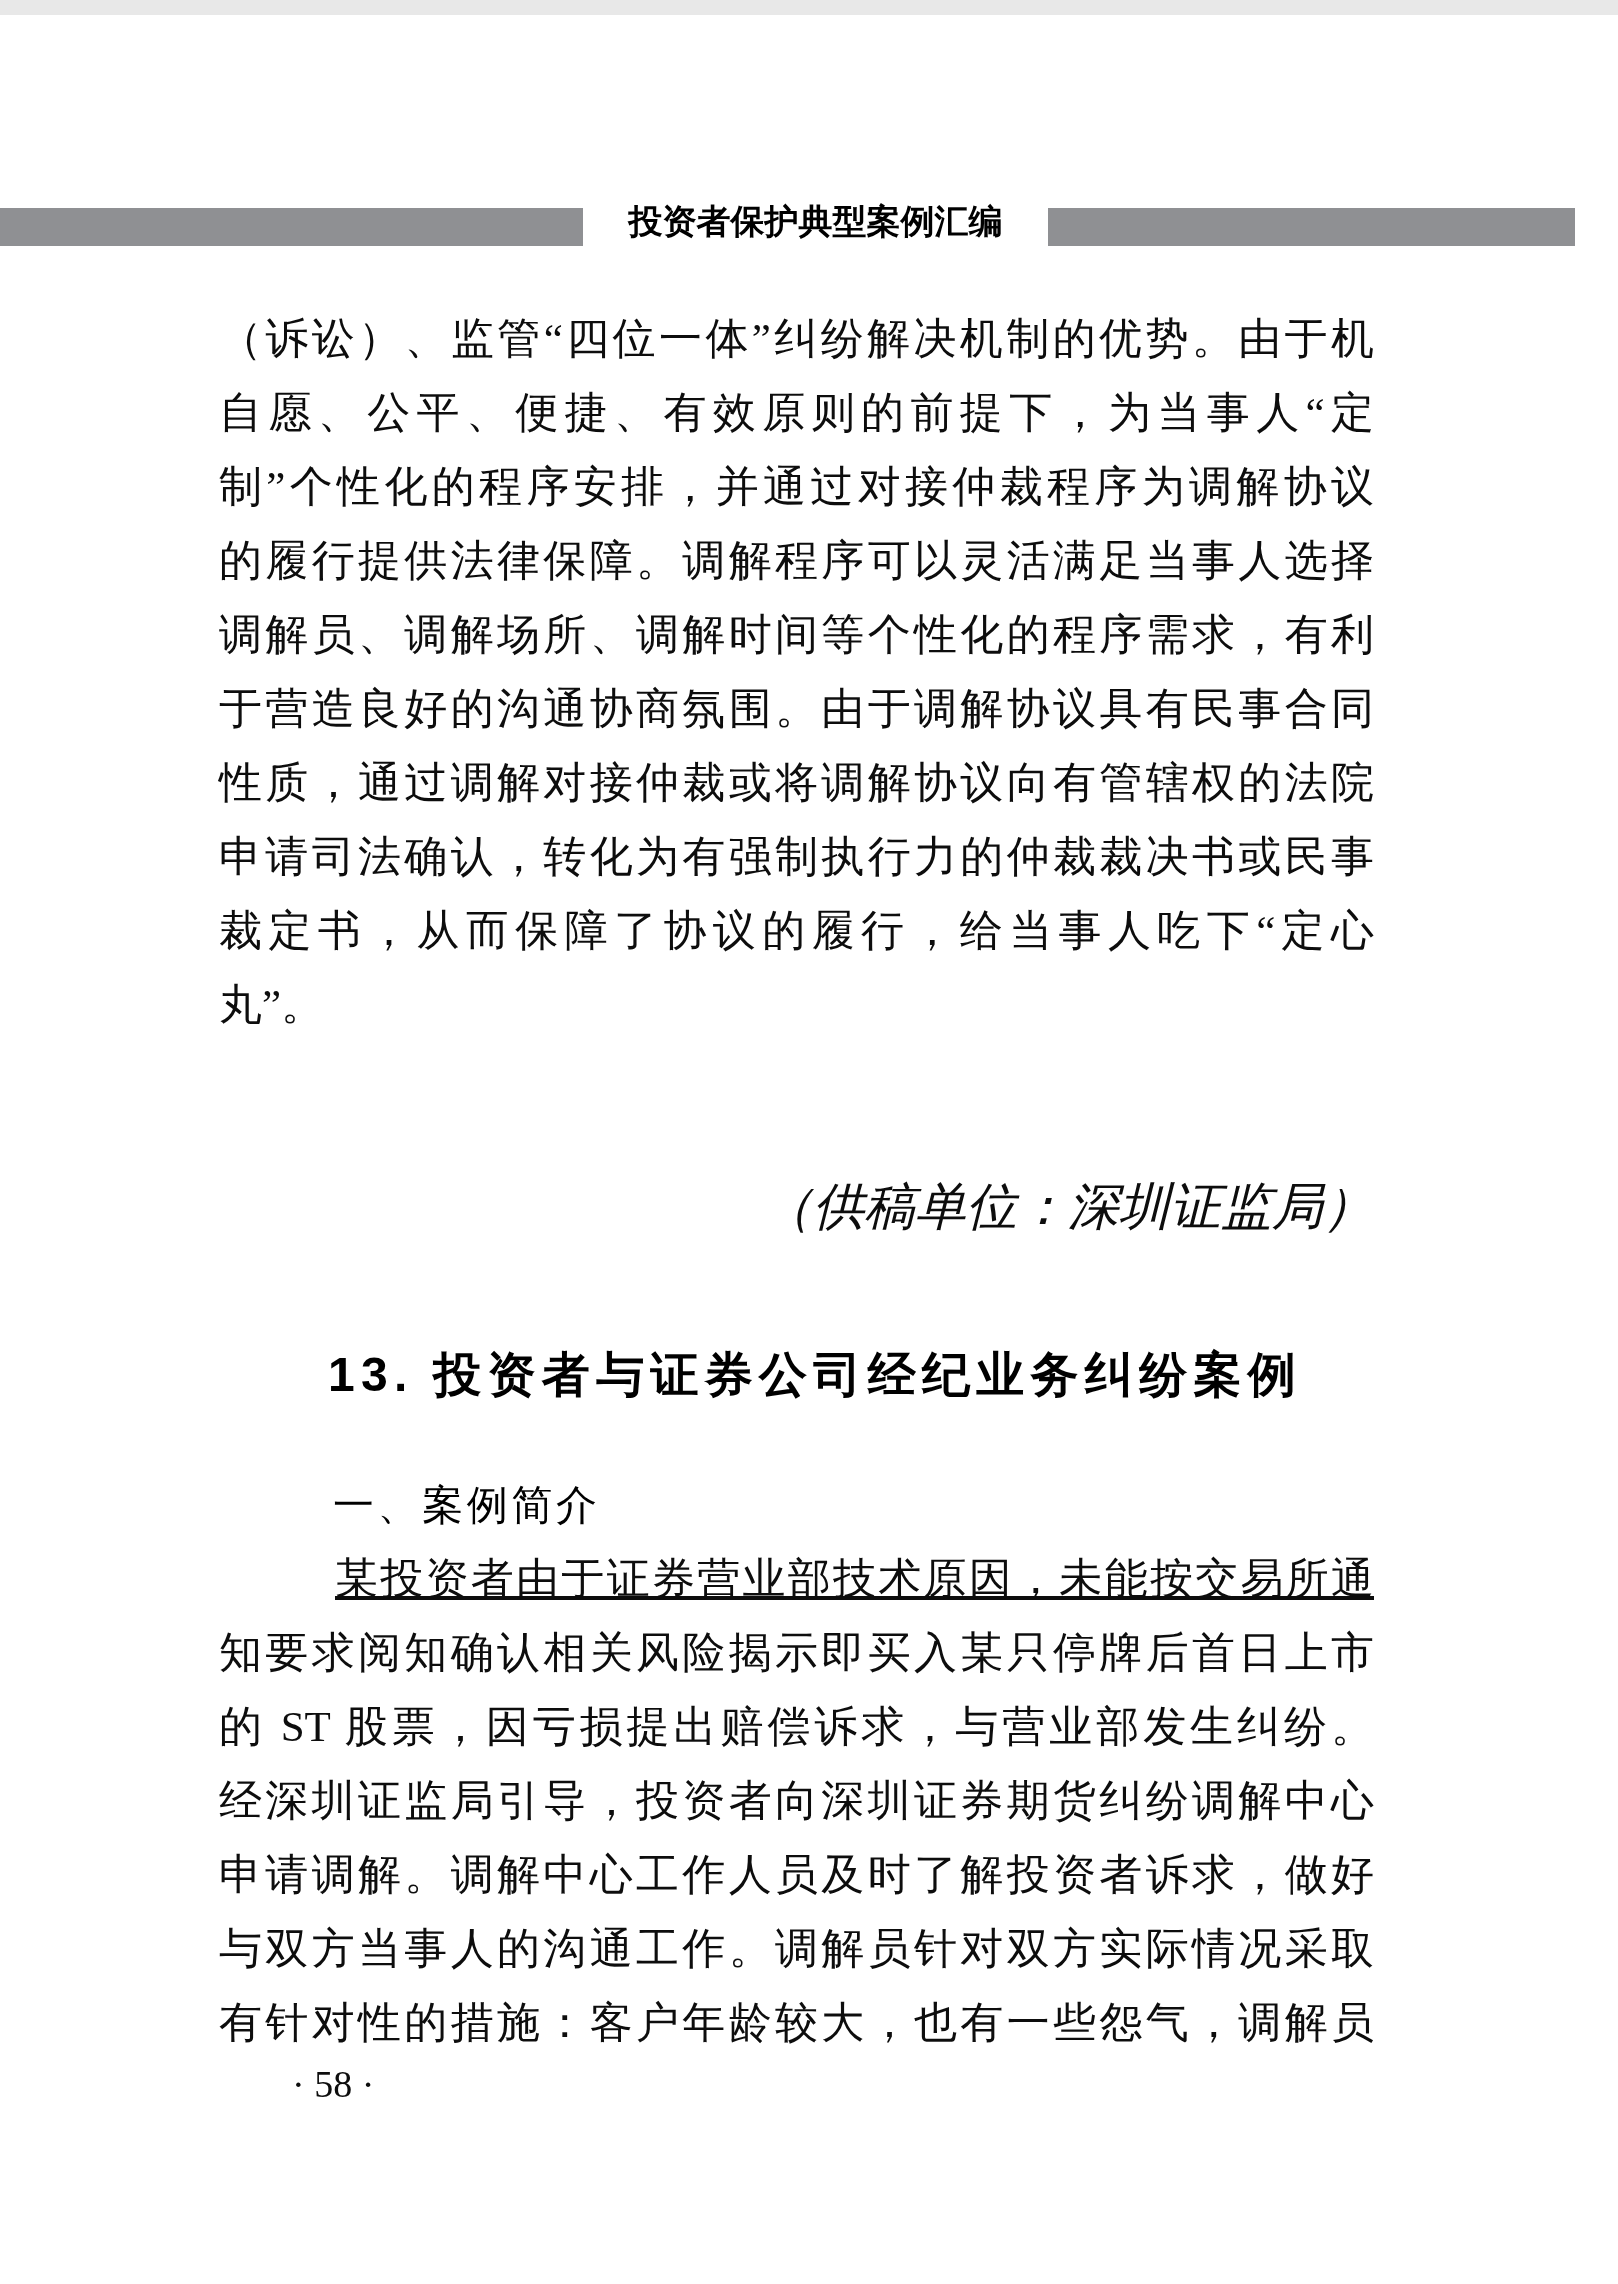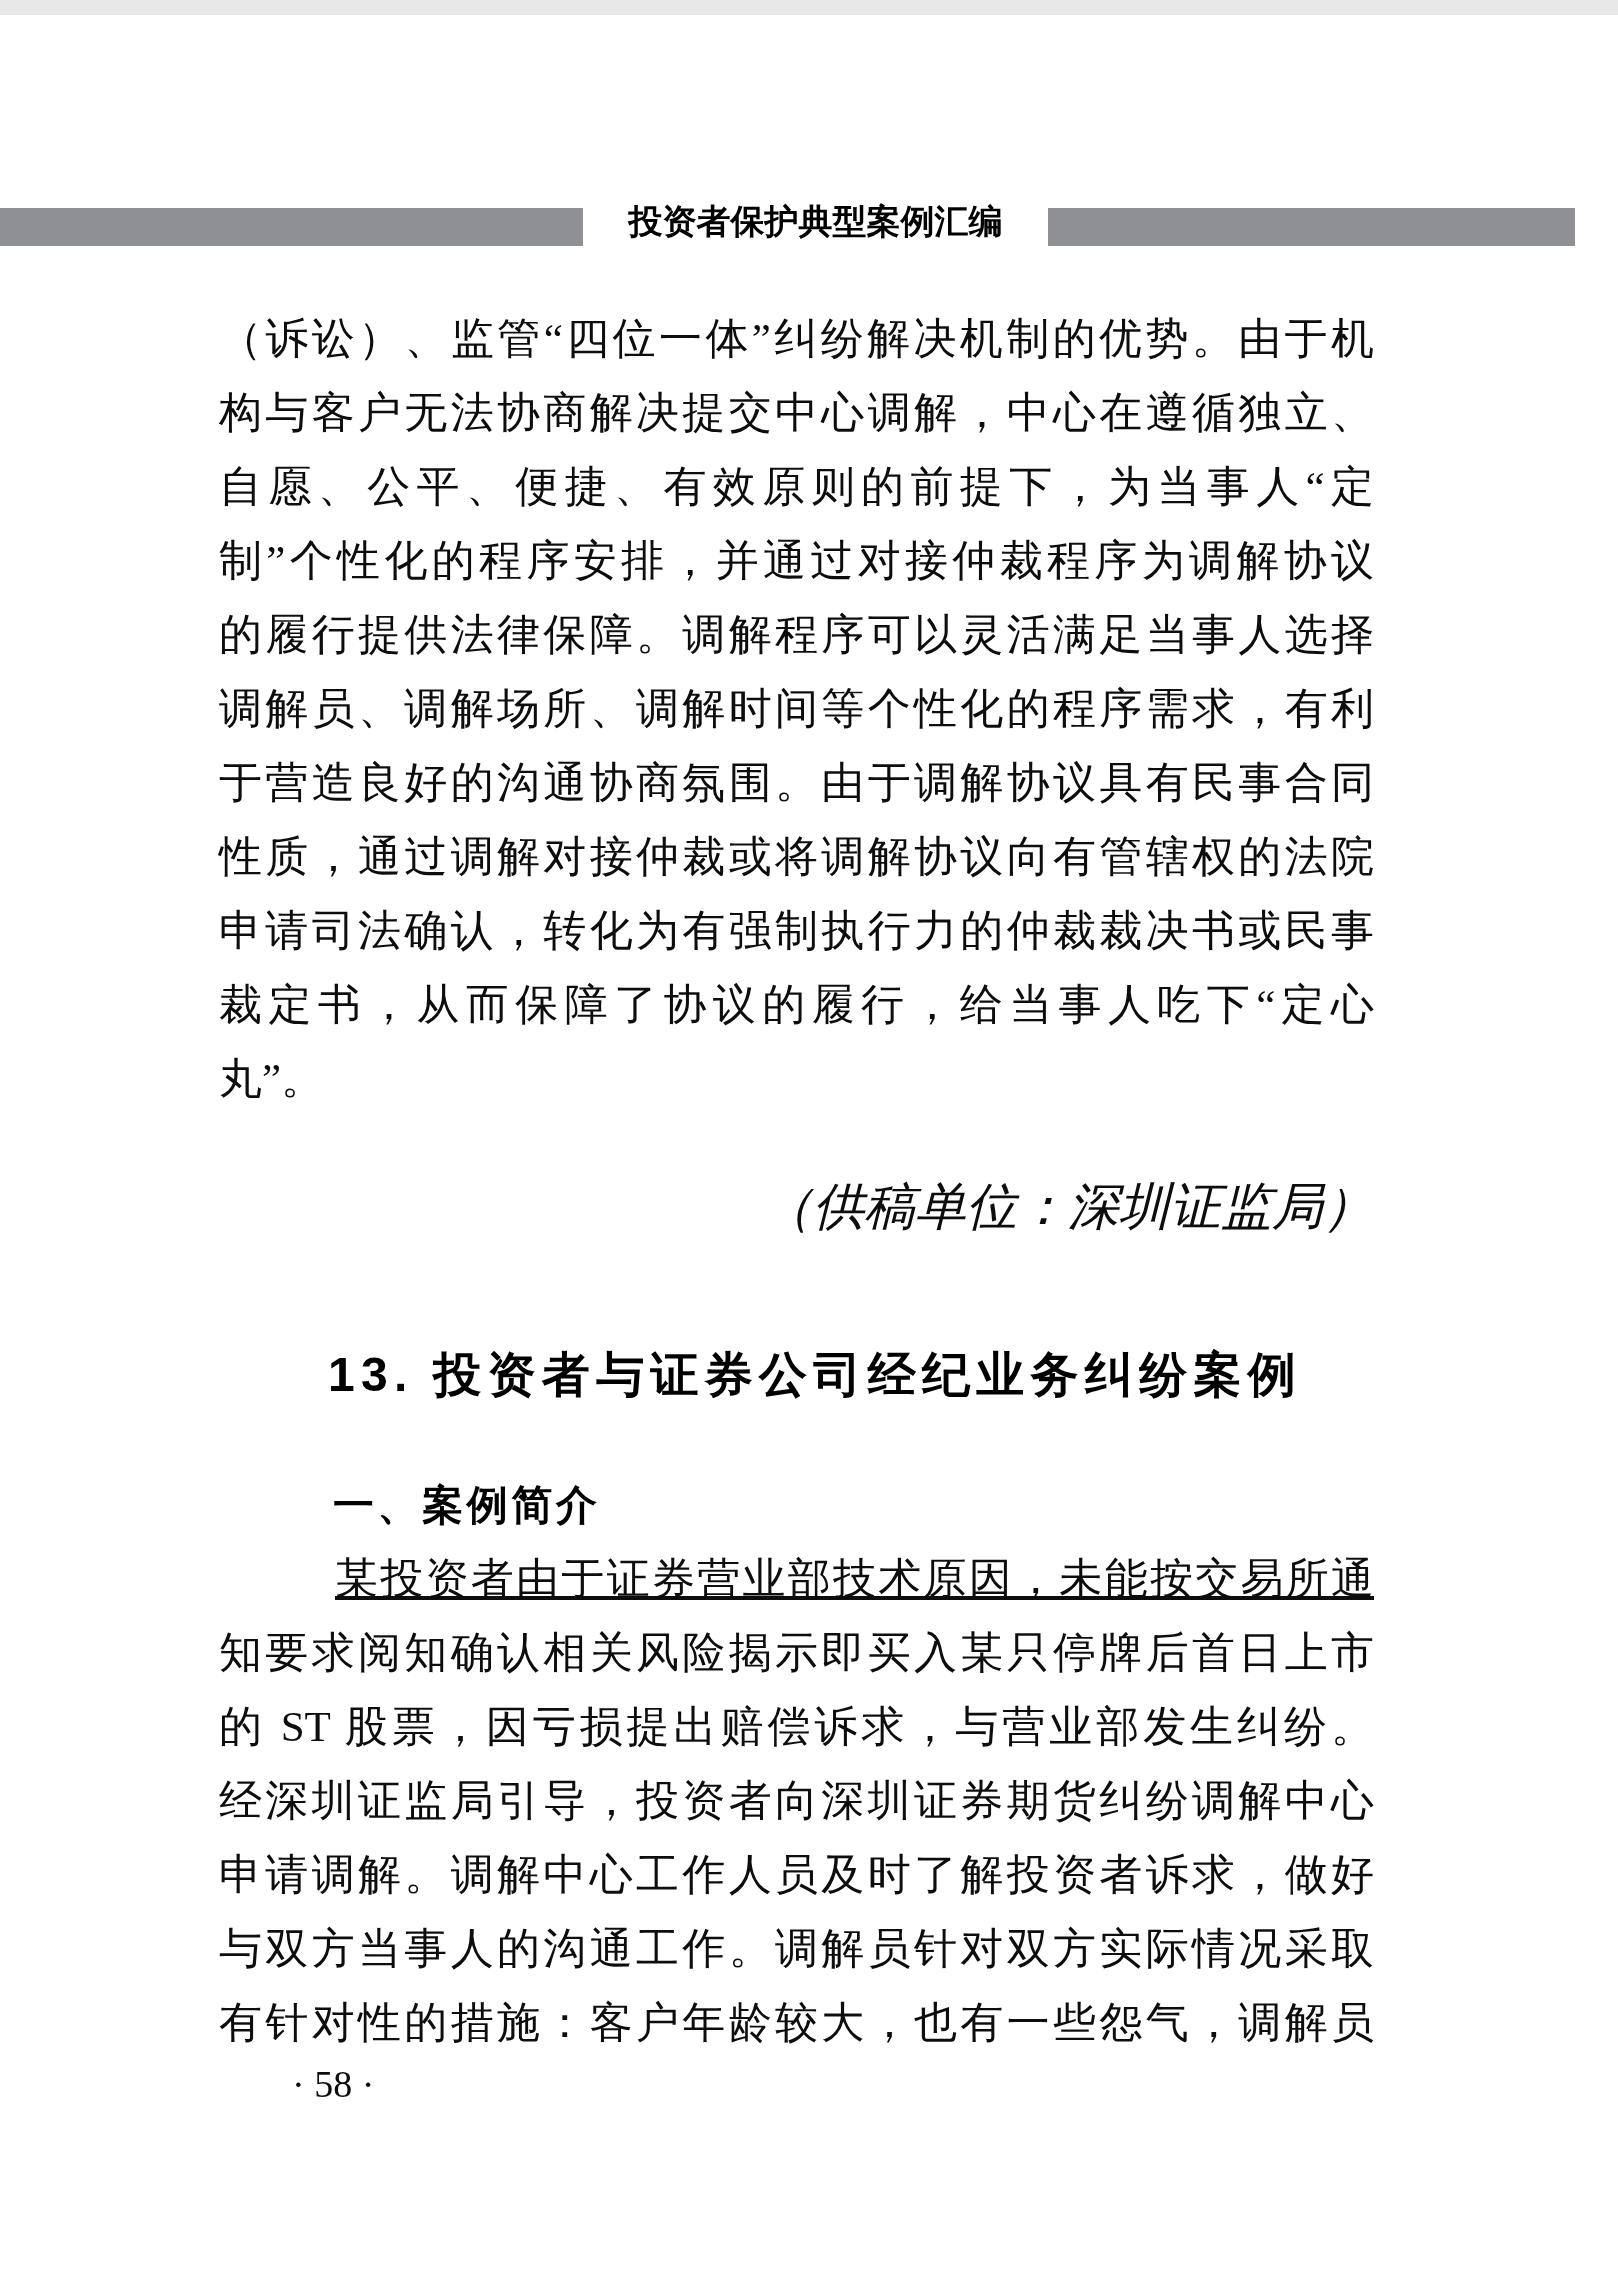--- a/index.html
+++ b/index.html
@@ -47,42 +47,41 @@
   
   .sec-heading{
     position:absolute;left:328px;top:1332px;height:56px;line-height:56px;
     font-family:"Liberation Sans", sans-serif;
     font-weight:bold;font-size:48px;letter-spacing:6.3px;
     color:#000;white-space:nowrap;
   }
   .sub-heading{
     position:absolute;left:333px;top:1463px;height:54px;line-height:54px;
     font-family:"Liberation Sans", sans-serif;
-    font-weight:bold;font-size:41px;letter-spacing:3.6px;
+    font-weight:normal;font-size:41px;letter-spacing:3.6px;
     color:#000;white-space:nowrap;
   }
   
   .page-num{
     position:absolute;left:292px;top:2046px;height:47px;line-height:47px;
     font-size:38px;font-family:"Liberation Serif", serif;
     color:#0d0d0d;white-space:nowrap;
   }
 </style>
 </head>
 <body>
 
 <div class="page">
 
   <div class="hdr-bar left"></div>
   <div class="hdr-bar right"></div>
   <div class="hdr-title">投资者保护典型案例汇编</div>
 
   <div class="textblock p1">
     <div class="line">（诉讼）、监管“四位一体”纠纷解决机制的优势。由于机</div>
-    <div class="line">构与客户无法协商解决提交中心调解，中心在遵循独立、</div>
     <div class="line">自愿、公平、便捷、有效原则的前提下，为当事人“定</div>
     <div class="line">制”个性化的程序安排，并通过对接仲裁程序为调解协议</div>
     <div class="line">的履行提供法律保障。调解程序可以灵活满足当事人选择</div>
     <div class="line">调解员、调解场所、调解时间等个性化的程序需求，有利</div>
     <div class="line">于营造良好的沟通协商氛围。由于调解协议具有民事合同</div>
     <div class="line">性质，通过调解对接仲裁或将调解协议向有管辖权的法院</div>
     <div class="line">申请司法确认，转化为有强制执行力的仲裁裁决书或民事</div>
     <div class="line">裁定书，从而保障了协议的履行，给当事人吃下“定心</div>
     <div class="line lastline">丸”。</div>
   </div>

